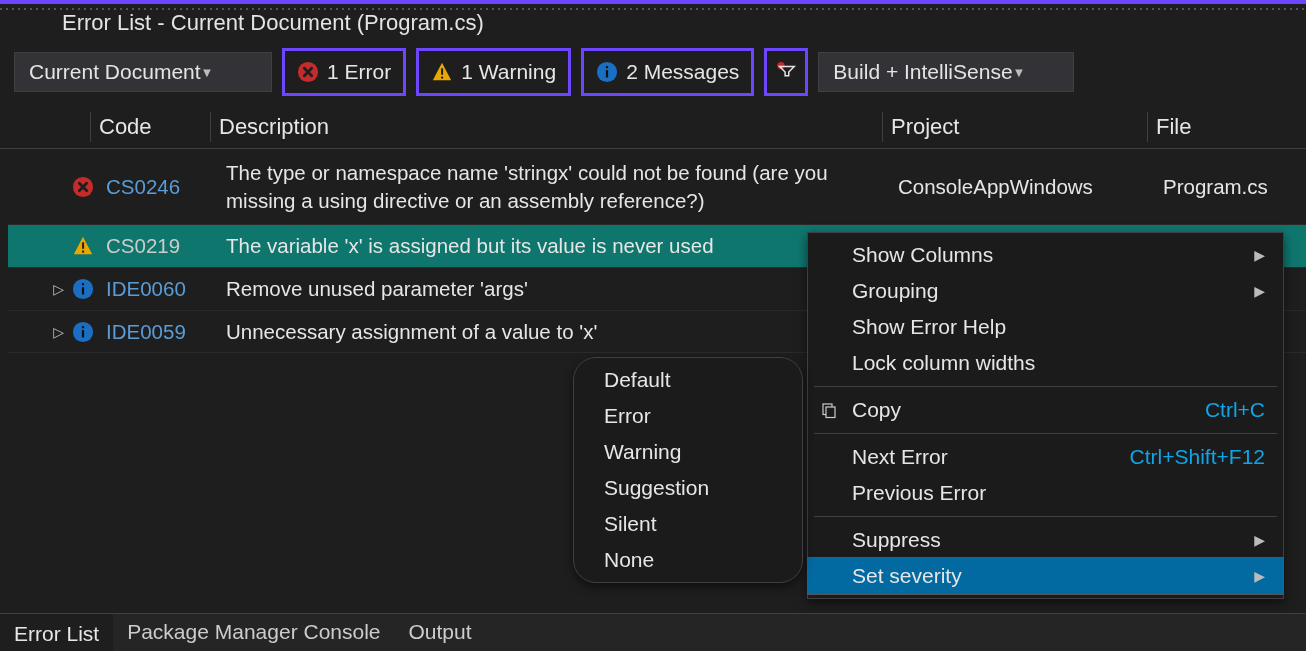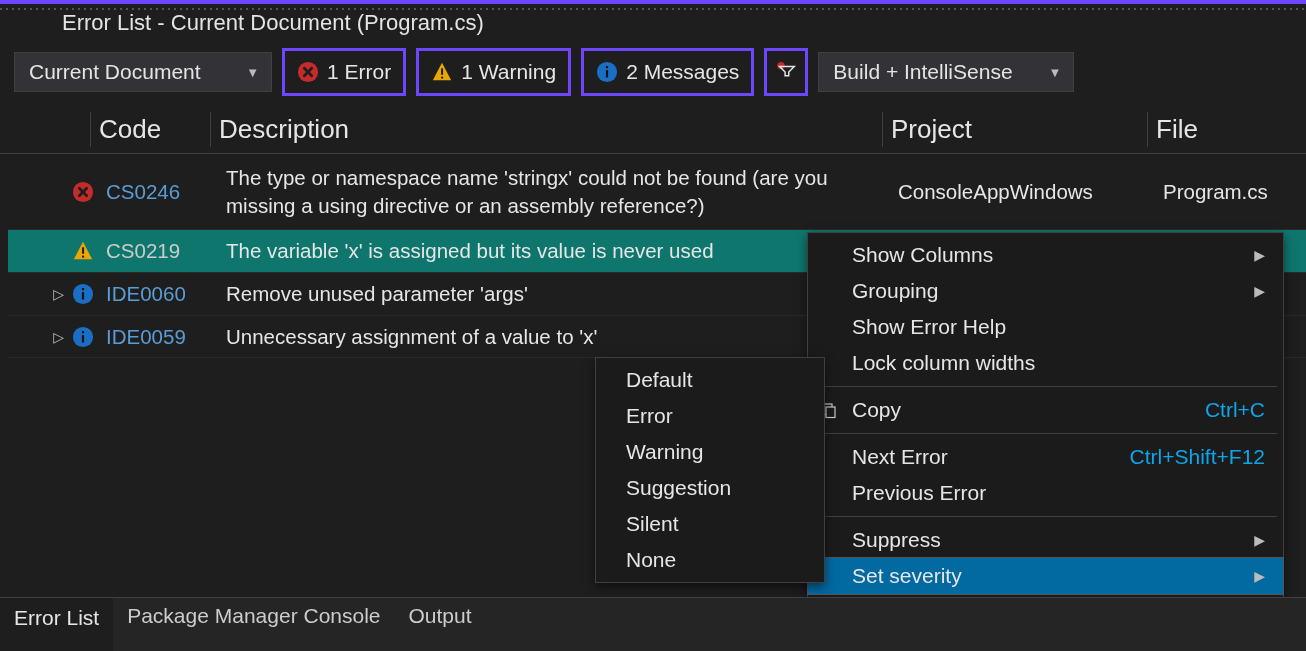--- a/index.html
+++ b/index.html
@@ -24,21 +24,21 @@
     font-weight: 400;
     color: #e4e4e4;
     margin-left: 48px;
   }
   .toolbar {
     display:flex; align-items:center;
     padding: 6px 14px 10px 14px;
     gap: 10px;
   }
   .combo {
-    display:flex; align-items:center; justify-content:space-between;
+    display:flex; align-items:center; 
     background:#333337; border:1px solid #3f3f46;
     height:40px; padding:0 12px 0 14px;
     min-width:256px;
     font-size:21px; color:#e4e4e4;
   }
   .combo.small { min-width:258px; }
   .chevron { font-size:13px; color:#bbb; }
   .pill {
     display:flex; align-items:center; gap:8px;
     border:3px solid #6c47ff; background:#1e1e1e;
@@ -47,21 +47,21 @@
   }
   .icon { width:22px; height:22px; display:inline-flex; align-items:center; justify-content:center; }
   .icon svg { width:22px; height:22px; }
   .grid-header {
     display:grid;
     grid-template-columns:60px 30px 120px 672px 265px 160px;
     border-bottom:1px solid #3f3f46;
     padding:6px 0;
   }
   .grid-header > div {
-    font-size:26px; color:#e6e6e6;
+    font-size:22px; color:#e6e6e6;
     padding: 2px 8px;
     border-left:1px solid #3f3f46;
   }
   .grid-header > div.first { border-left:none; }
   .rows { }
   .row {
     display:grid;
     grid-template-columns:60px 30px 120px 672px 265px 160px;
     align-items:center;
     padding:7px 0;
@@ -73,21 +73,21 @@
   }
   .row.tall { padding:10px 0; }
   .cell { padding: 0 8px; }
   .link { color:#5a9cd6; }
   .desc { color:#e6e6e6; line-height:1.35; }
   .expander { color:#bbb; font-size:14px; text-align:right; padding-right:4px;}
   
   .footer {
     position:absolute; bottom:0; left:0; right:0;
     display:flex; align-items:stretch;
-    height:54px;
+    height:38px;
     border-top:1px solid #3f3f46;
     background:#252526;
   }
   .footer .tab {
     padding:6px 14px 0 14px; font-size:21px; color:#cccccc;
   }
   .footer .tab.active {
     background:#1e1e1e;
     border-top:2px solid transparent;
     color:#e6e6e6;
@@ -305,21 +305,21 @@
   <div class="menu-item">
     <span>Suppress</span>
     <span class="chev-right">▶</span>
   </div>
   <div class="menu-item highlight">
     <span>Set severity</span>
     <span class="chev-right">▶</span>
   </div>
 </div>
 
-<div class="submenu" style="left:595px; top:353px;">
+<div class="submenu" style="left:573px; top:353px;border-radius:23px;">
   <div class="sitem">Default</div>
   <div class="sitem">Error</div>
   <div class="sitem">Warning</div>
   <div class="sitem">Suggestion</div>
   <div class="sitem">Silent</div>
   <div class="sitem">None</div>
 </div>
 
 <div class="footer">
   <div class="tab active">Error List</div>

